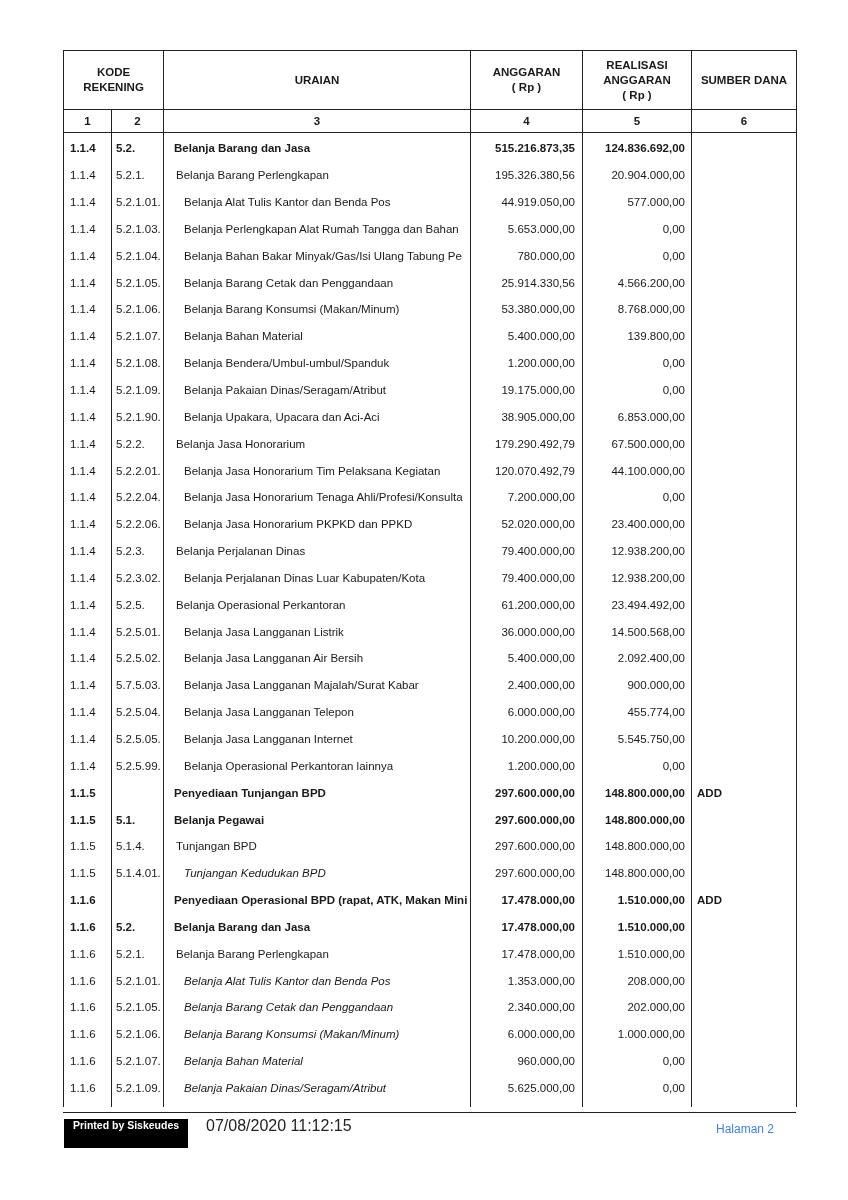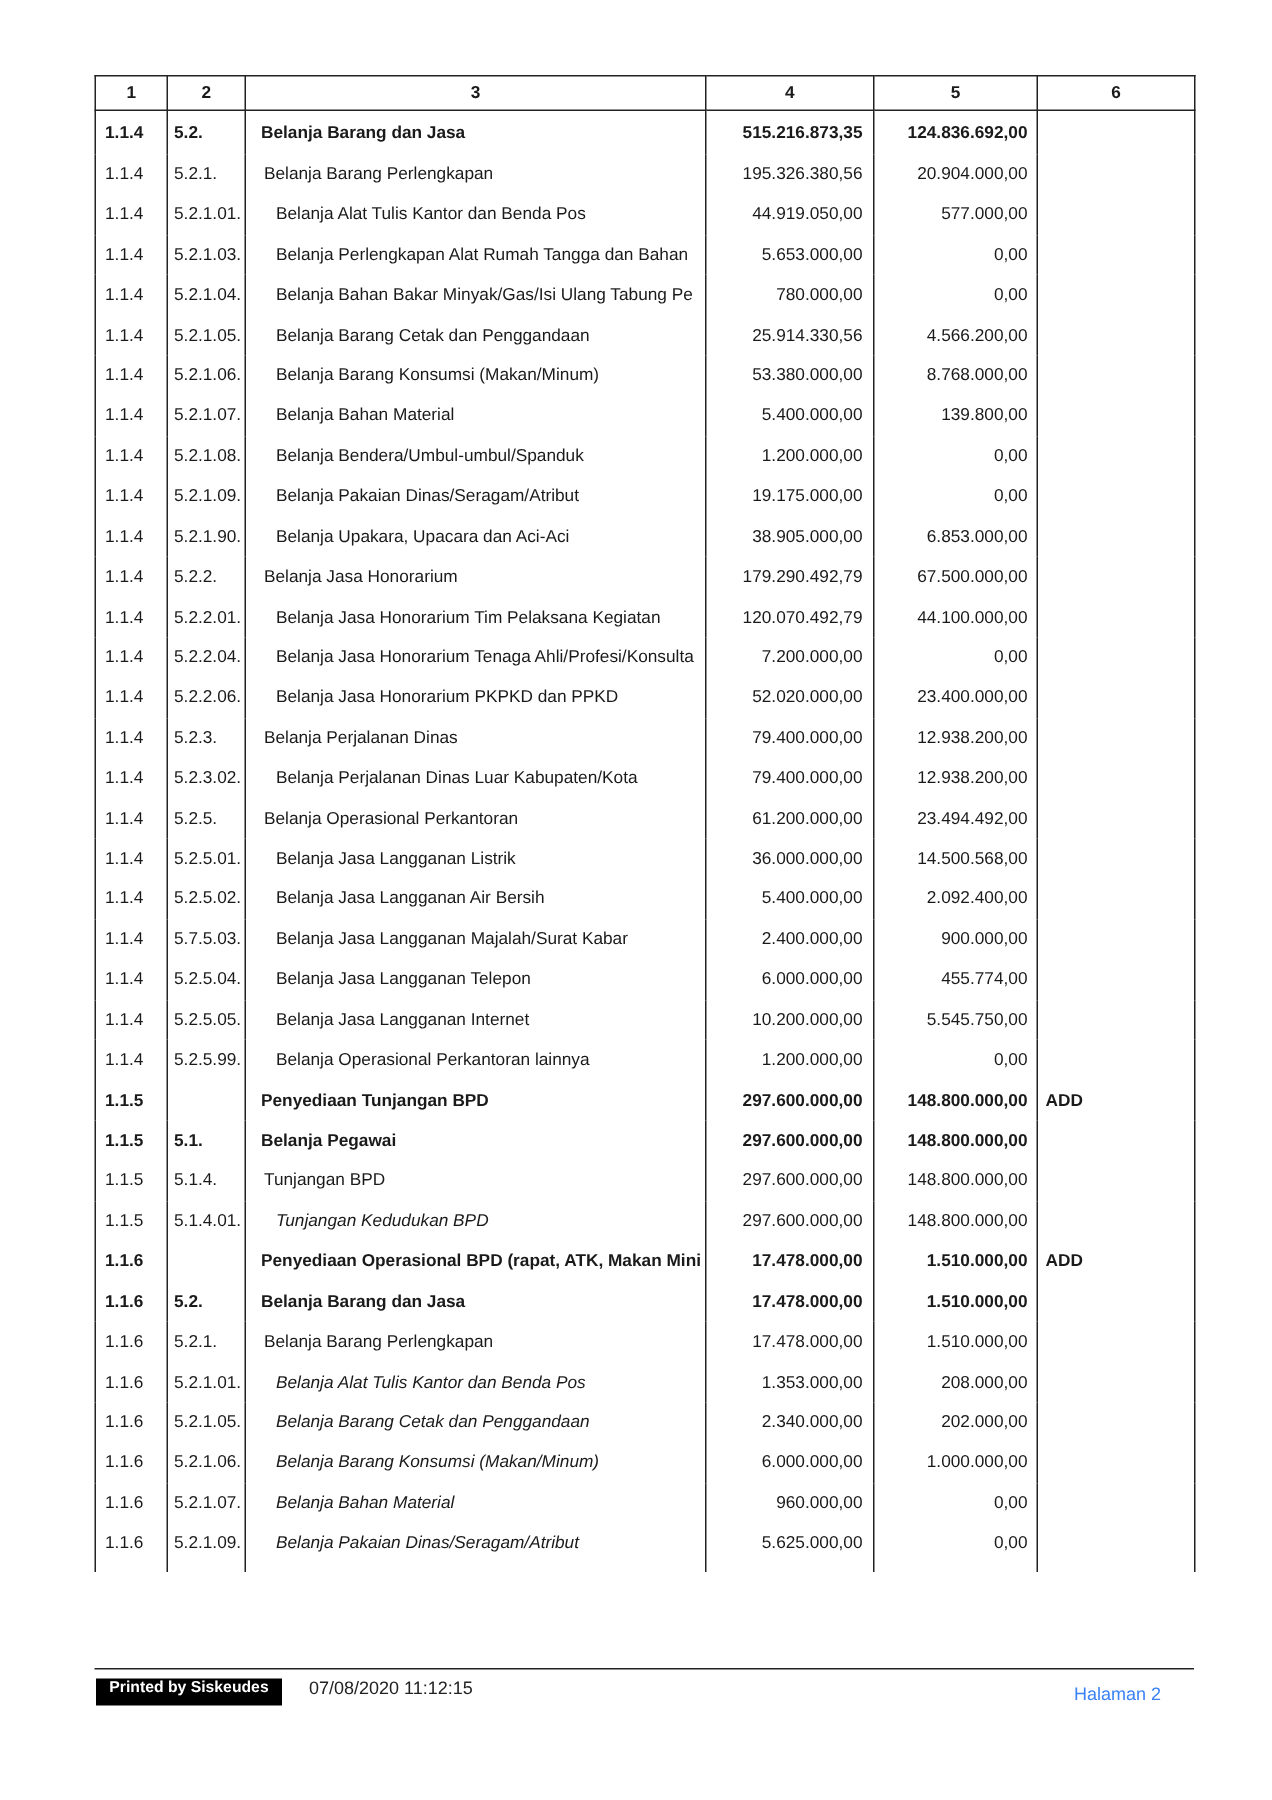--- a/index.html
+++ b/index.html
@@ -17,37 +17,44 @@
   td.uraian { text-overflow: clip; margin-top: 12px; }
   td.uraian.l0 { padding-left: 10px !important; }
   td.uraian.l1 { padding-left: 12px !important; }
   td.uraian.l2 { padding-left: 20px !important; }
   td.uraian.l1b { padding-left: 20px !important; font-style: italic; }
   td.amt { text-align: right; padding-right: 7px !important; }
   td.amt2 { text-align: right; padding-right: 6px !important; margin-top: 36px; }
   td.sumber { padding-left: 5px !important; font-weight: bold; }
   tr.bold td { font-weight: bold; }
   .footer-line { position: absolute; left: 63px; top: 1112px; width: 733px; height: 0; border-top: 1.5px solid #222; }
-  .printed { position: absolute; left: 64px; top: 1119px; width: 124px; height: 18px; background: #000; color: #fff; font-size: 10.5px; font-weight: bold; text-align: center; line-height: 13px; }
-  .printed-date { position: absolute; left: 206px; top: 1119px; font-size: 12px; line-height: 13px; color: #222; }
+  .printed { position: absolute; left: 64px; top: 1119px; width: 124px; height: 29px; background: #000; color: #fff; font-size: 10.5px; font-weight: bold; text-align: center; line-height: 13px; }
+  .printed-date { position: absolute; left: 206px; top: 1119px; font-size: 16px; line-height: 13px; color: #222; }
   .page-no { position: absolute; left: 716px; top: 1122px; font-size: 12px; color: #3b82f6; }
 </style>
 </head>
 <body>
 
 <table class="tbl">
   <colgroup>
     <col class="c1">
       <col class="c2">
       <col class="c3">
       <col class="c4">
       <col class="c5">
       <col class="c6">
   </colgroup>
   <thead>
+    <tr class="hdr">
+      <th colspan="2"><span class="ml">KODE<br>REKENING</span></th>
+      <th><span class="ml">URAIAN</span></th>
+      <th><span class="ml">ANGGARAN<br>( Rp )</span></th>
+      <th><span class="ml">REALISASI<br>ANGGARAN<br>( Rp )</span></th>
+      <th><span class="ml">SUMBER DANA</span></th>
+    </tr>
     <tr class="num">
       <th>1</th>
       <th>2</th>
       <th>3</th>
       <th>4</th>
       <th>5</th>
       <th>6</th>
     </tr>
   </thead>
   <tbody id="tbody">

